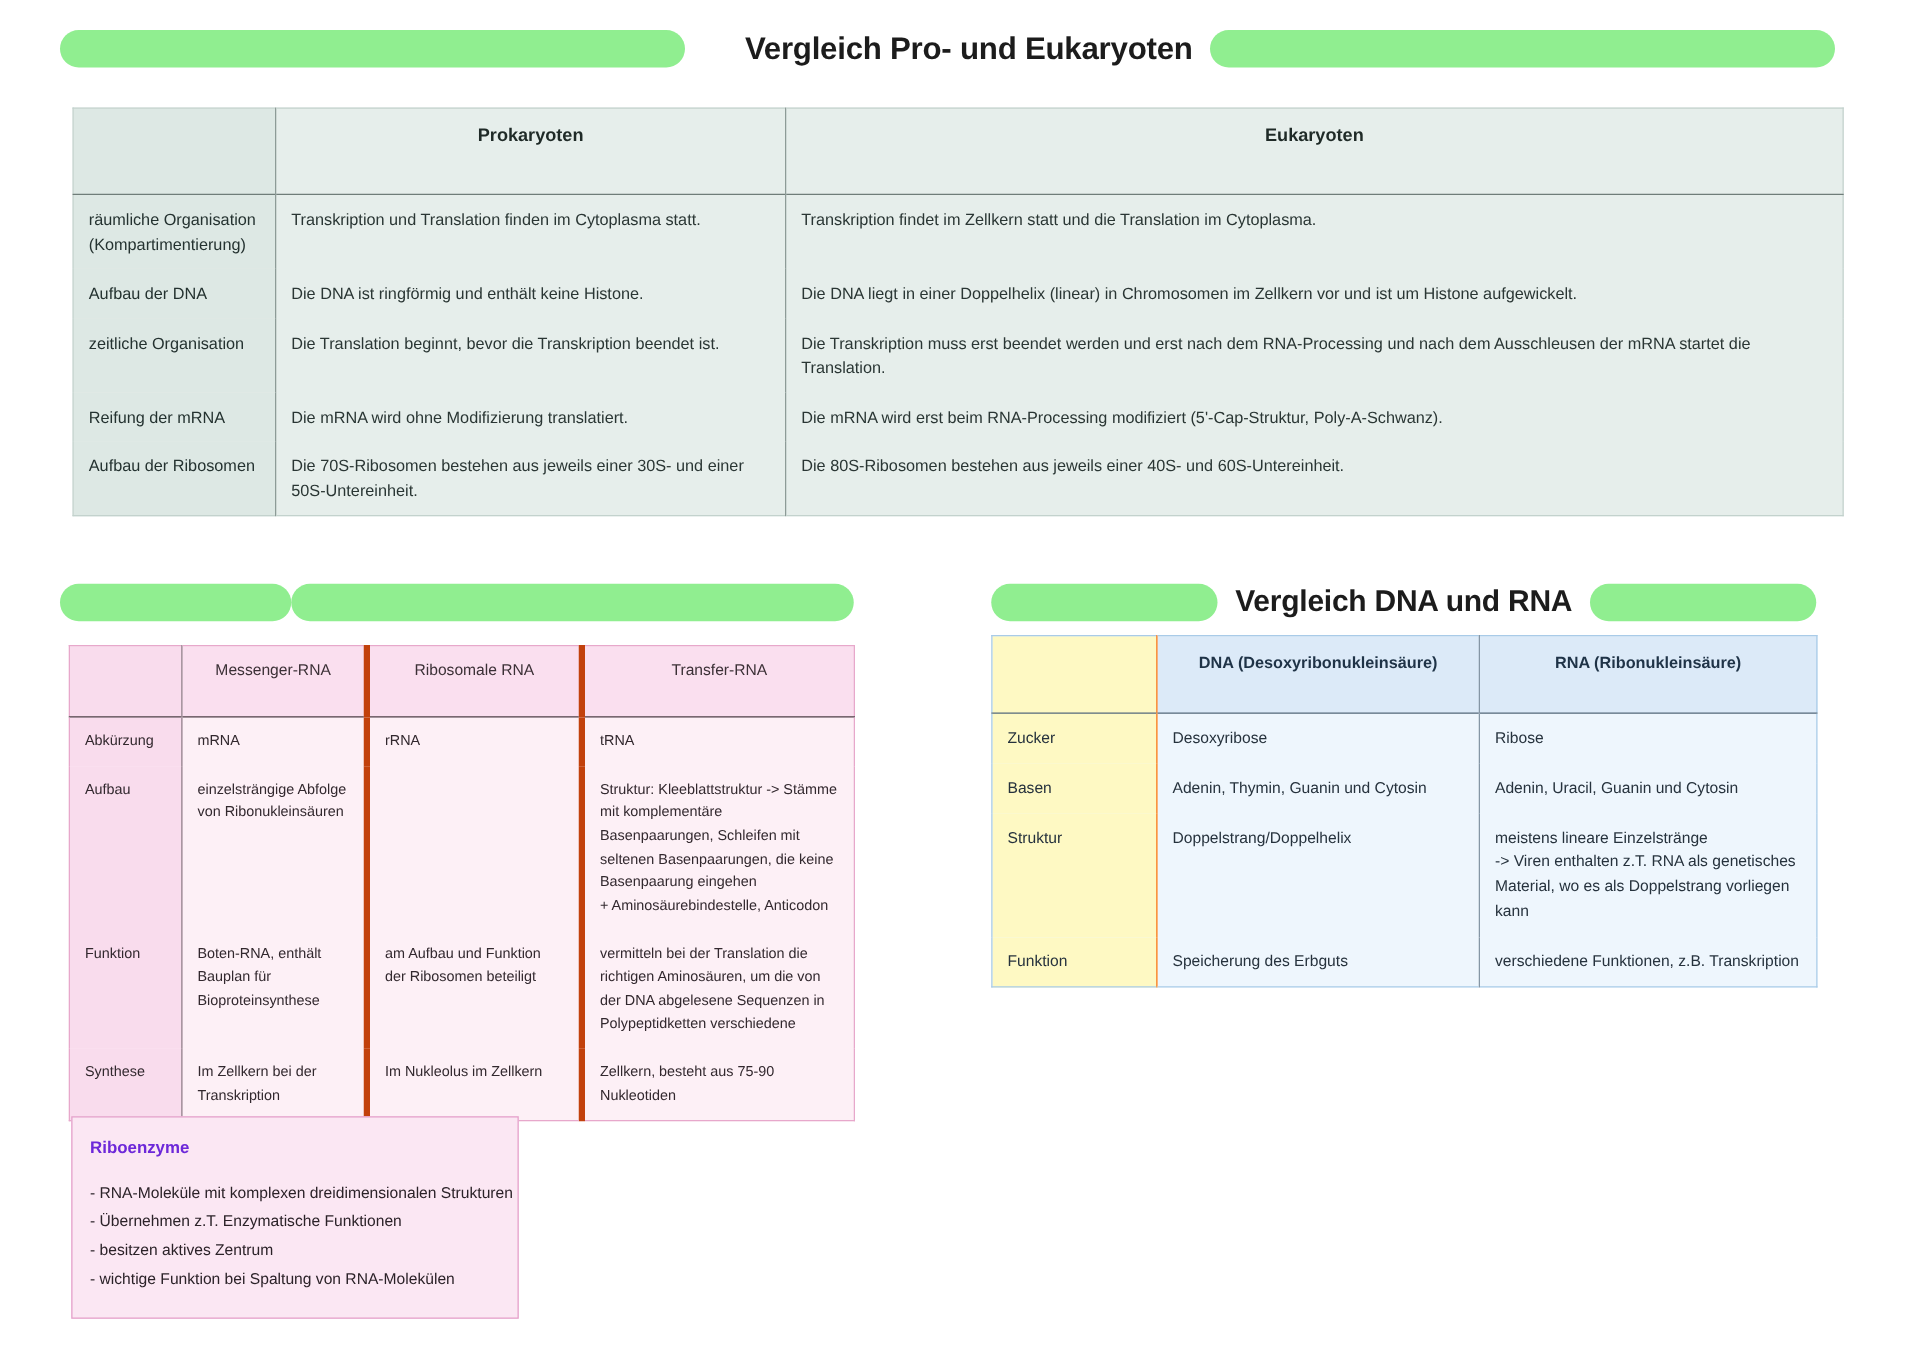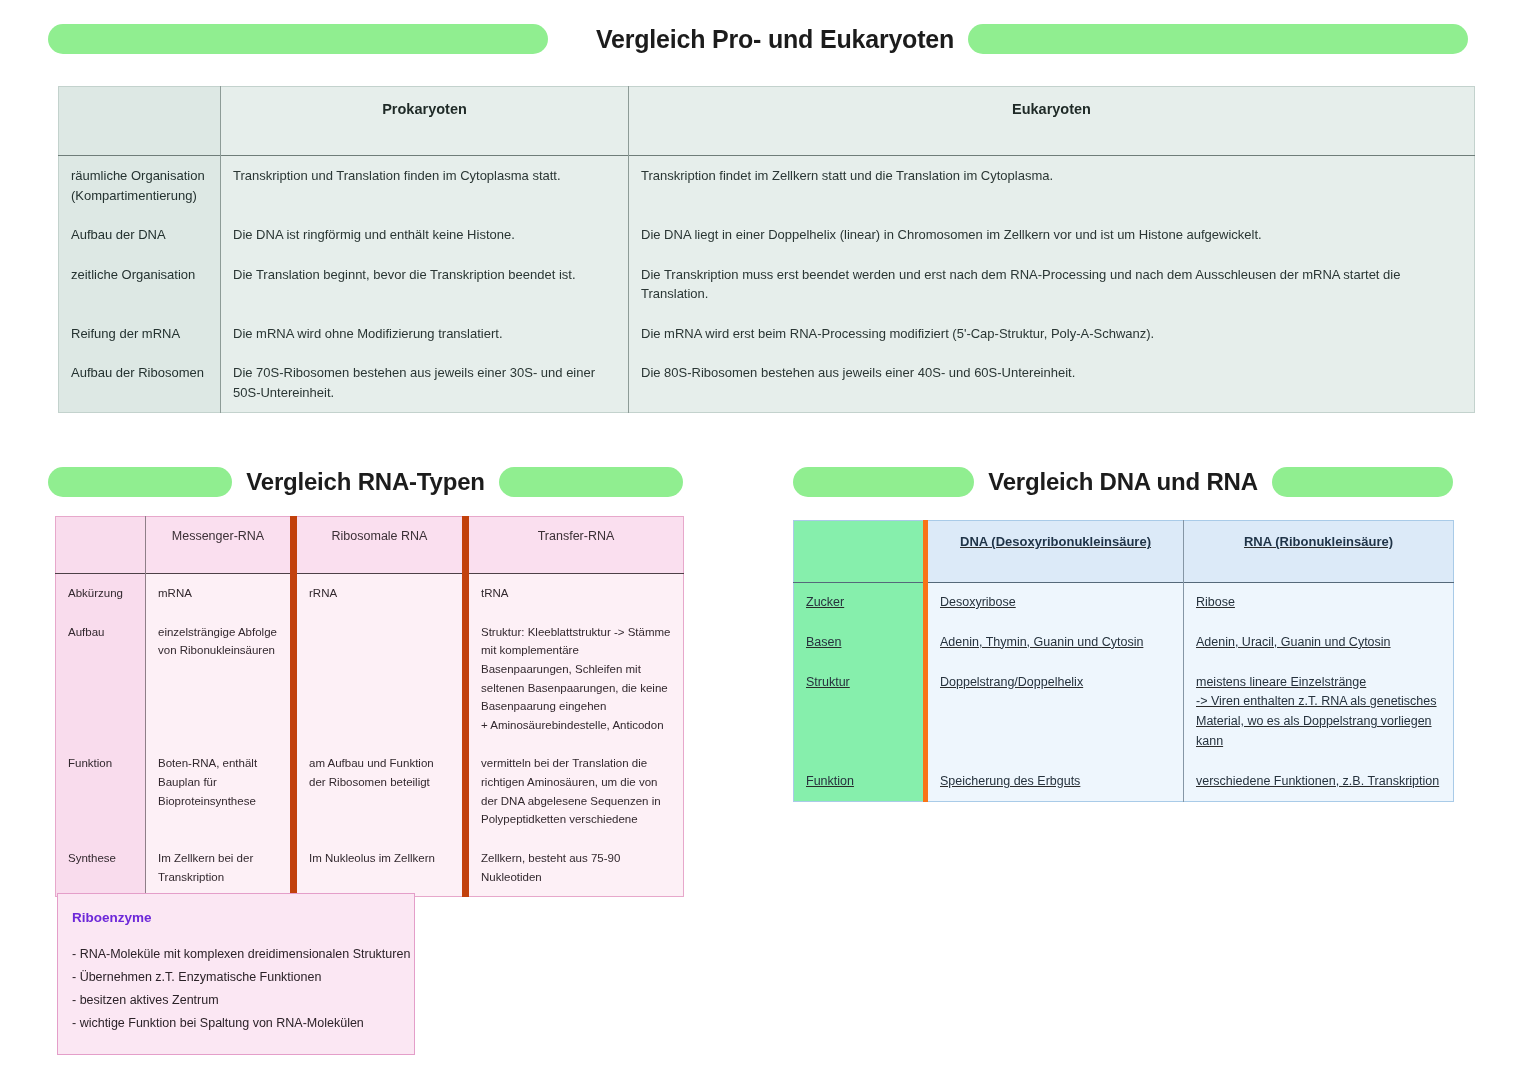--- a/index.html
+++ b/index.html
@@ -102,48 +102,47 @@
     left: 55px;
     top: 516px;
     width: 628px;
     background: #fdf0f6;
     border: 1px solid #e7a8cb;
   }
   #table-rna-typen .lbl-col {
     background: #f9dced;
     border-right: 1px solid #8f7f88;
   }
-  #table-rna-typen .mid-col { border-right: 7px solid #c2410c; }
+  #table-rna-typen .mid-col { border-right: 5px solid #c2410c; }
   #table-rna-typen thead th {
     background: #fadfef;
     height: 34px;
     font-size: 12.5px;
     font-weight: normal;
     padding-top: 12px;
     color: #3b3036;
   }
   #table-rna-typen thead tr { border-bottom: 1.3px solid #4d4047; }
   #table-rna-typen tbody td {
     font-size: 11.5px;
     line-height: 1.62;
     color: #32282e;
   }
 
   
   #table-dna-rna {
     left: 793px;
-    top: 520px;
+    top: 508px;
     width: 660px;
     background: #eef6fd;
     border: 1px solid #a9cbe8;
-    text-decoration: underline;
   }
   #table-dna-rna .lbl-col {
-    background: #86efac;
-    border-right: 5px solid #f97316;
+    background: #fef9c3;
+    border-right: 1px solid #f97316;
   }
   #table-dna-rna .mid-col { border-right: 1px solid #8596a5; }
   #table-dna-rna thead th {
     background: #dceaf8;
     height: 38px;
     font-size: 13px;
     font-weight: bold;
     padding-top: 13px;
     color: #1f3347;
   }
@@ -229,21 +228,20 @@
     <tr>
       <td class="lbl-col rowlabel">Aufbau der Ribosomen</td>
       <td class="mid-col">Die 70S-Ribosomen bestehen aus jeweils einer 30S- und einer 50S-Untereinheit.</td>
       <td>Die 80S-Ribosomen bestehen aus jeweils einer 40S- und 60S-Untereinheit.</td>
     </tr>
   </tbody>
 </table>
 
 <div class="banner" id="banner-rna">
   <div class="pill left"></div>
-  <div class="banner-title">Vergleich RNA-Typen</div>
   <div class="pill right"></div>
 </div>
 
 <table class="sheet" id="table-rna-typen">
   <colgroup>
     <col style="width:90px">
     <col style="width:148px">
     <col style="width:172px">
     <col style="width:218px">
   </colgroup>

